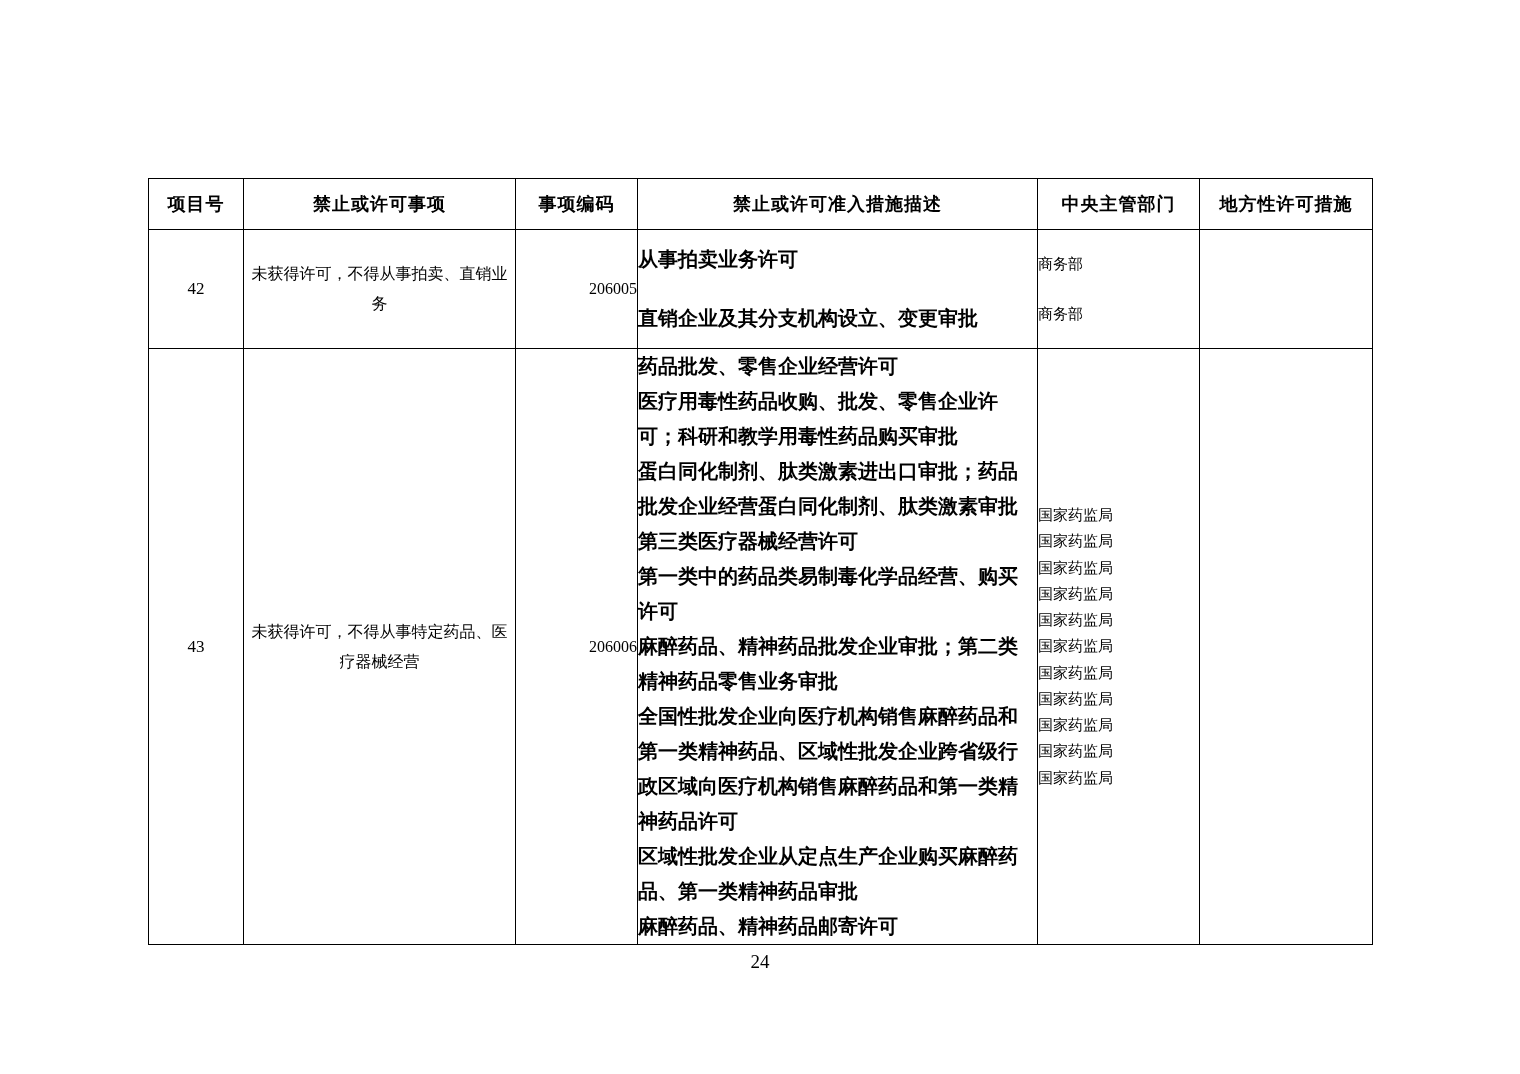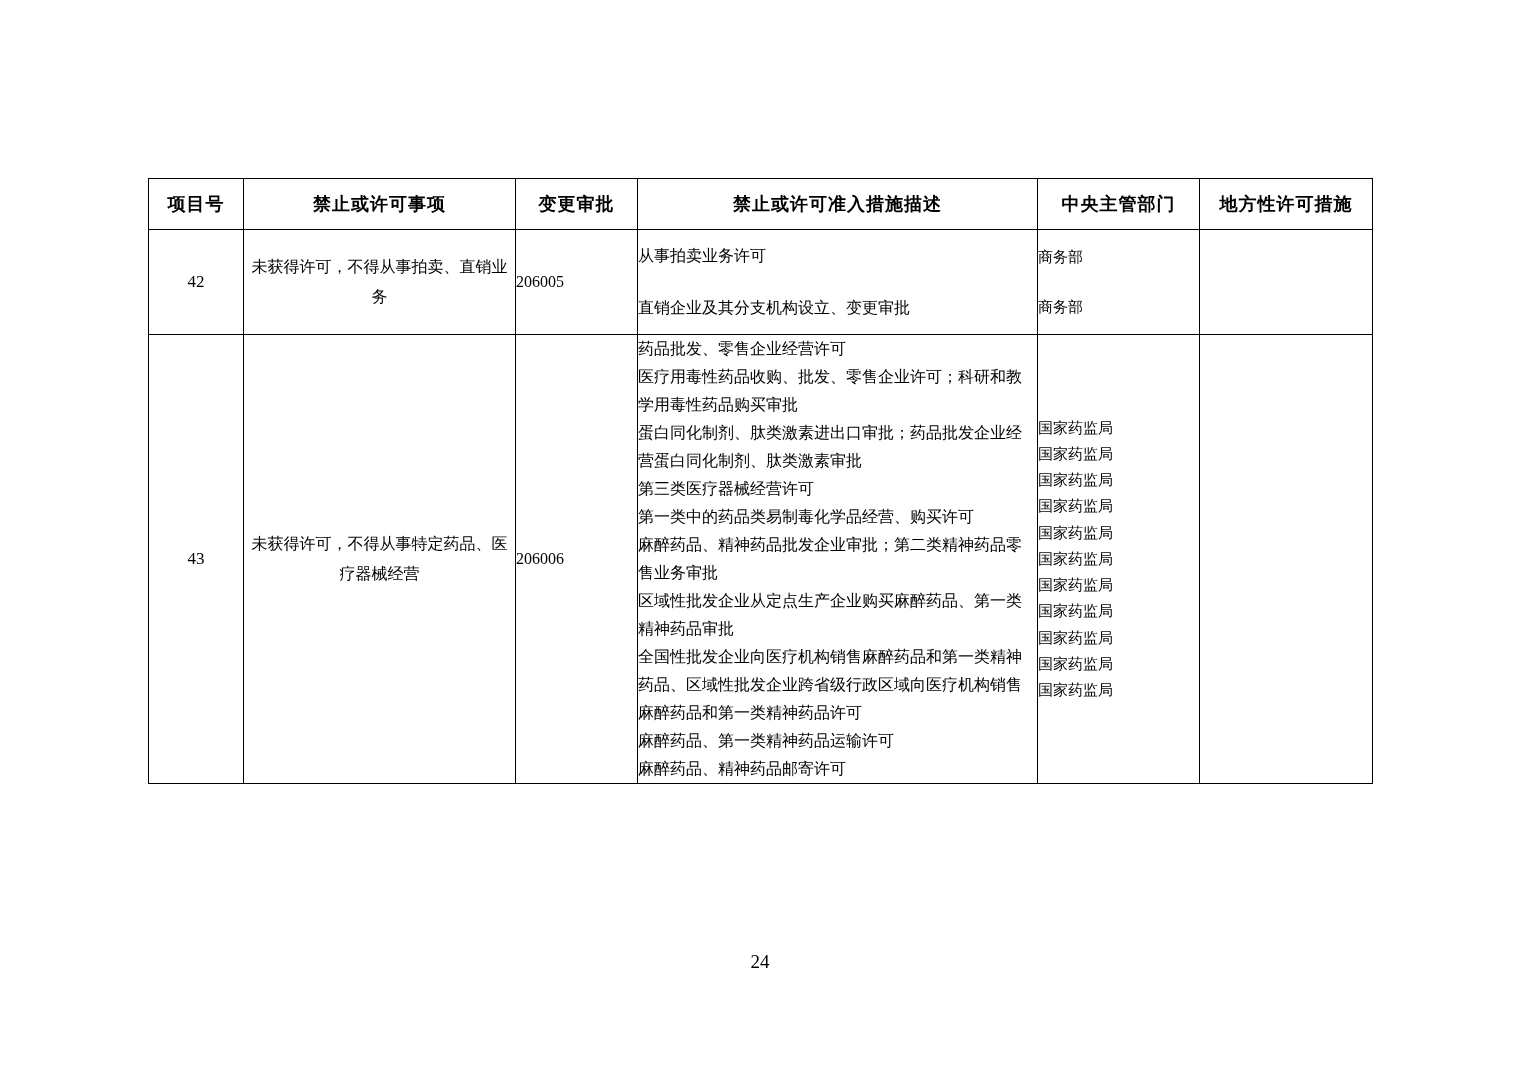--- a/index.html
+++ b/index.html
@@ -60,38 +60,39 @@
     font-size: 17px;
     margin-left: 26px;
   }
   td.title-cell {
     font-size: 16px;
     line-height: 1.85;
     padding: 8px 10px 8px 14px;
     text-align: center;
   }
   td.code {
-    text-align: left;
+    text-align: right;
     font-size: 16px;
   }
   
   table.inner {
     border-collapse: collapse;
     width: 100%;
     table-layout: fixed;
   }
   table.inner td {
     border: none;
     padding: 0;
   }
   .desc-line {
-    font-size: 16px;
+    font-size: 20px;
     line-height: 1.75;
     padding: 9px 8px 9px 12px;
     text-align: left;
+    font-weight: bold;
   }
   .dept-line {
     font-size: 15px;
     line-height: 1.75;
     padding: 9px 8px 9px 10px;
     text-align: left;
   }
   .row42 .desc-line { padding-top: 12px; padding-bottom: 12px; }
   .row42 .dept-line { padding-top: 12px; padding-bottom: 12px; }
 
@@ -119,21 +120,21 @@
           <col class="c2">
           <col class="c3">
           <col class="c4">
           <col class="c5">
           <col class="c6">
       </colgroup>
       <thead>
         <tr>
           <th>项目号</th>
           <th>禁止或许可事项</th>
-          <th>变更审批</th>
+          <th>事项编码</th>
           <th>禁止或许可准入措施描述</th>
           <th>中央主管部门</th>
           <th>地方性许可措施</th>
         </tr>
       </thead>
       <tbody>
 
         <tr class="row42">
           <td class="num">42</td>
           <td class="title-cell">未获得许可，不得从事拍卖、直销业务</td>
@@ -184,27 +185,24 @@
               <tr>
                     <td class="desc-line">第三类医疗器械经营许可</td>
                   </tr>
               <tr>
                     <td class="desc-line">第一类中的药品类易制毒化学品经营、购买许可</td>
                   </tr>
               <tr>
                     <td class="desc-line">麻醉药品、精神药品批发企业审批；第二类精神药品零售业务审批</td>
                   </tr>
               <tr>
+                    <td class="desc-line">全国性批发企业向医疗机构销售麻醉药品和第一类精神药品、区域性批发企业跨省级行政区域向医疗机构销售麻醉药品和第一类精神药品许可</td>
+                  </tr>
+              <tr>
                     <td class="desc-line">区域性批发企业从定点生产企业购买麻醉药品、第一类精神药品审批</td>
-                  </tr>
-              <tr>
-                    <td class="desc-line">全国性批发企业向医疗机构销售麻醉药品和第一类精神药品、区域性批发企业跨省级行政区域向医疗机构销售麻醉药品和第一类精神药品许可</td>
-                  </tr>
-              <tr>
-                    <td class="desc-line">麻醉药品、第一类精神药品运输许可</td>
                   </tr>
               <tr>
                     <td class="desc-line">麻醉药品、精神药品邮寄许可</td>
                   </tr>
             </tbody>
               </table>
           </td>
           <td>
             <table class="inner">
               <tbody>

